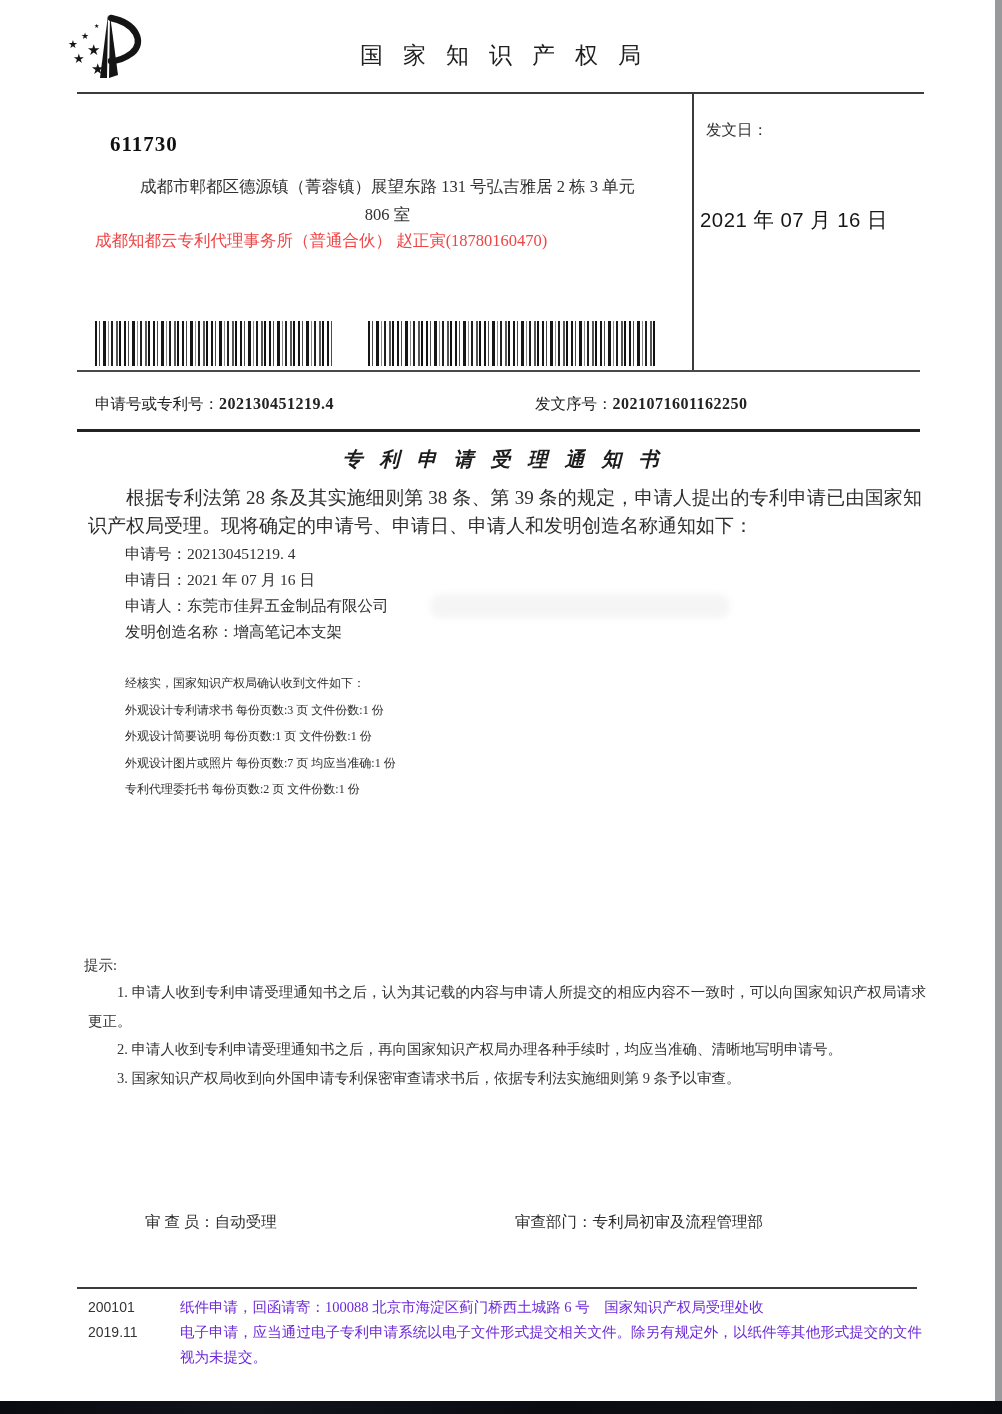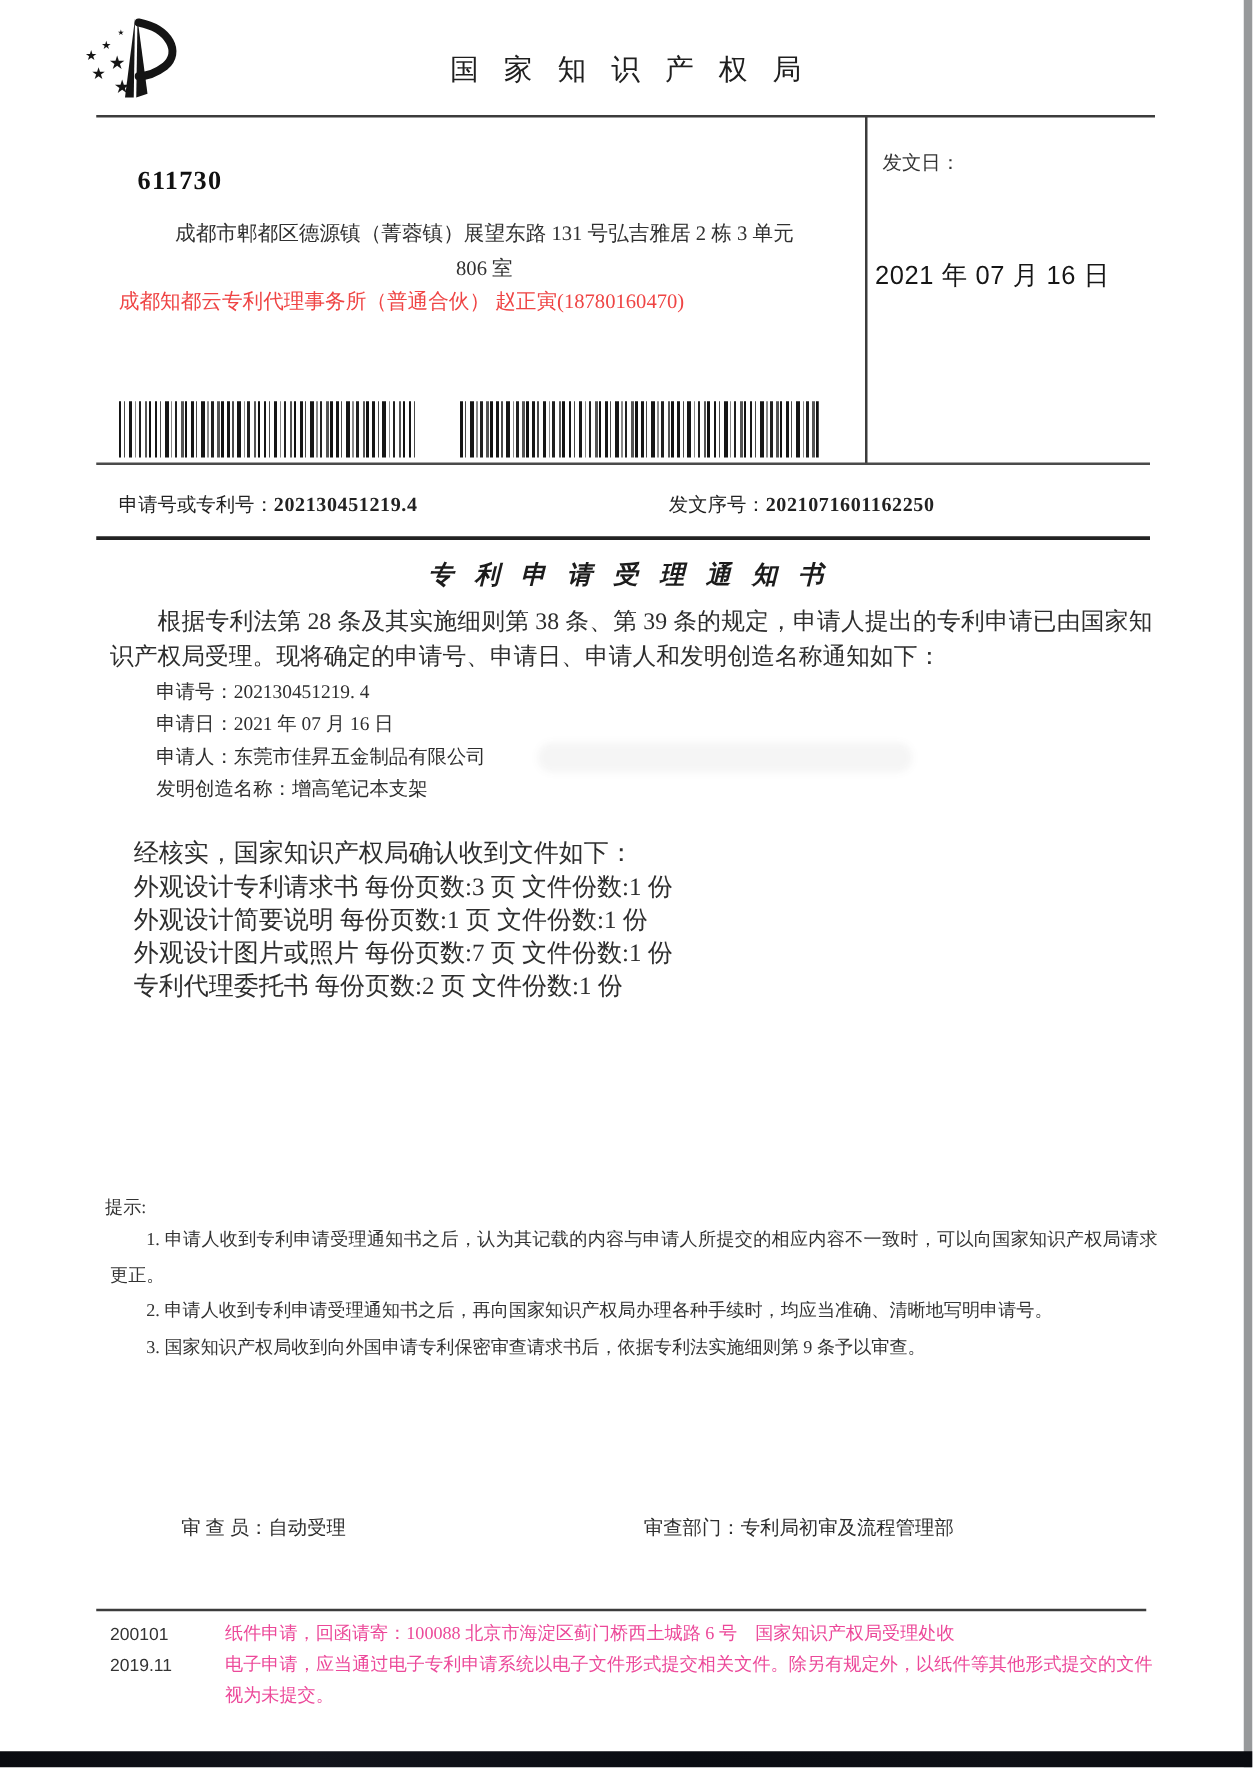--- a/index.html
+++ b/index.html
@@ -66,40 +66,40 @@
   .notice-title{
     left:77px;top:446px;width:847px;text-align:center;
     font-size:20px;font-weight:bold;letter-spacing:17px;text-indent:17px;color:#1c1c1c;font-style:italic;
   }
   .intro-para{
     left:88px;top:484px;width:834px;font-size:19px;line-height:28px;
     text-align:justify;text-indent:2em;color:#2e2e2e;
   }
   .fields-block{left:125px;top:541px;width:700px;font-size:15.5px;line-height:26px;color:#2e2e2e;}
   .fields-block p{margin:0;}
-  .received-block{left:107px;top:670px;width:720px;font-size:20px;line-height:26.5px;color:#2e2e2e;}
+  .received-block{left:125px;top:670px;width:720px;font-size:12px;line-height:26.5px;color:#2e2e2e;}
   .received-block p{margin:0;}
 
   .scan-smudge{left:430px;top:594px;width:300px;height:24px;background:rgba(60,60,60,.05);filter:blur(3px);border-radius:12px;}
 
   
   .hints-label{left:84px;top:956px;font-size:14.5px;color:#333;}
   .hints-block{left:88px;top:978px;width:838px;font-size:14.5px;line-height:28.5px;color:#333;}
   .hints-block p{margin:0;text-indent:2em;text-align:justify;}
 
   
   .signoff-row{top:1212px;font-size:15.5px;color:#2e2e2e;}
   .examiner{left:145px;}
   .department{left:515px;}
 
   
   .footer-rule{left:77px;top:1287px;width:840px;height:2px;background:#3c3c3c;}
   .footer-codes{left:88px;top:1295px;width:85px;font-family:"Liberation Sans","DejaVu Sans",sans-serif;font-size:14px;line-height:25px;color:#333;}
   .footer-codes p{margin:0;}
-  .footer-texts{left:180px;top:1295px;width:742px;font-size:14.5px;line-height:25px;color:#ec4899;text-align:justify;}
+  .footer-texts{left:180px;top:1295px;width:742px;font-size:14.5px;line-height:25px;color:#6d28d9;text-align:justify;}
   .footer-texts p{margin:0;}
 
   
   .scan-edge-right{left:995px;top:0;width:7px;height:1414px;background:#97999b;}
   .scan-edge-bottom{left:0;top:1401px;width:1002px;height:13px;
     background:linear-gradient(90deg,#0a0b10,#12141c 25%,#0a0c12 55%,#0e1016 80%,#0a0b10);}
 </style>
 </head>
 <body>
 
@@ -149,21 +149,21 @@
   <p><span>申请人：</span><span>东莞市佳昇五金制品有限公司</span></p>
   <p><span>发明创造名称：</span><span>增高笔记本支架</span></p>
 </div>
 
 <div class="abs scan-smudge"></div>
 
 <div class="abs received-block">
   <p>经核实，国家知识产权局确认收到文件如下：</p>
   <p>外观设计专利请求书  每份页数:3 页  文件份数:1 份</p>
   <p>外观设计简要说明  每份页数:1 页  文件份数:1 份</p>
-  <p>外观设计图片或照片  每份页数:7 页  文件份数:1 份</p>
+  <p>外观设计图片或照片  每份页数:7 页  均应当准确:1 份</p>
   <p>专利代理委托书  每份页数:2 页  文件份数:1 份</p>
 </div>
 
 <div class="abs hints-label">提示:</div>
 <div class="abs hints-block">
   <p>1. 申请人收到专利申请受理通知书之后，认为其记载的内容与申请人所提交的相应内容不一致时，可以向国家知识产权局请求更正。</p>
   <p>2. 申请人收到专利申请受理通知书之后，再向国家知识产权局办理各种手续时，均应当准确、清晰地写明申请号。</p>
   <p>3. 国家知识产权局收到向外国申请专利保密审查请求书后，依据专利法实施细则第 9 条予以审查。</p>
 </div>
 

